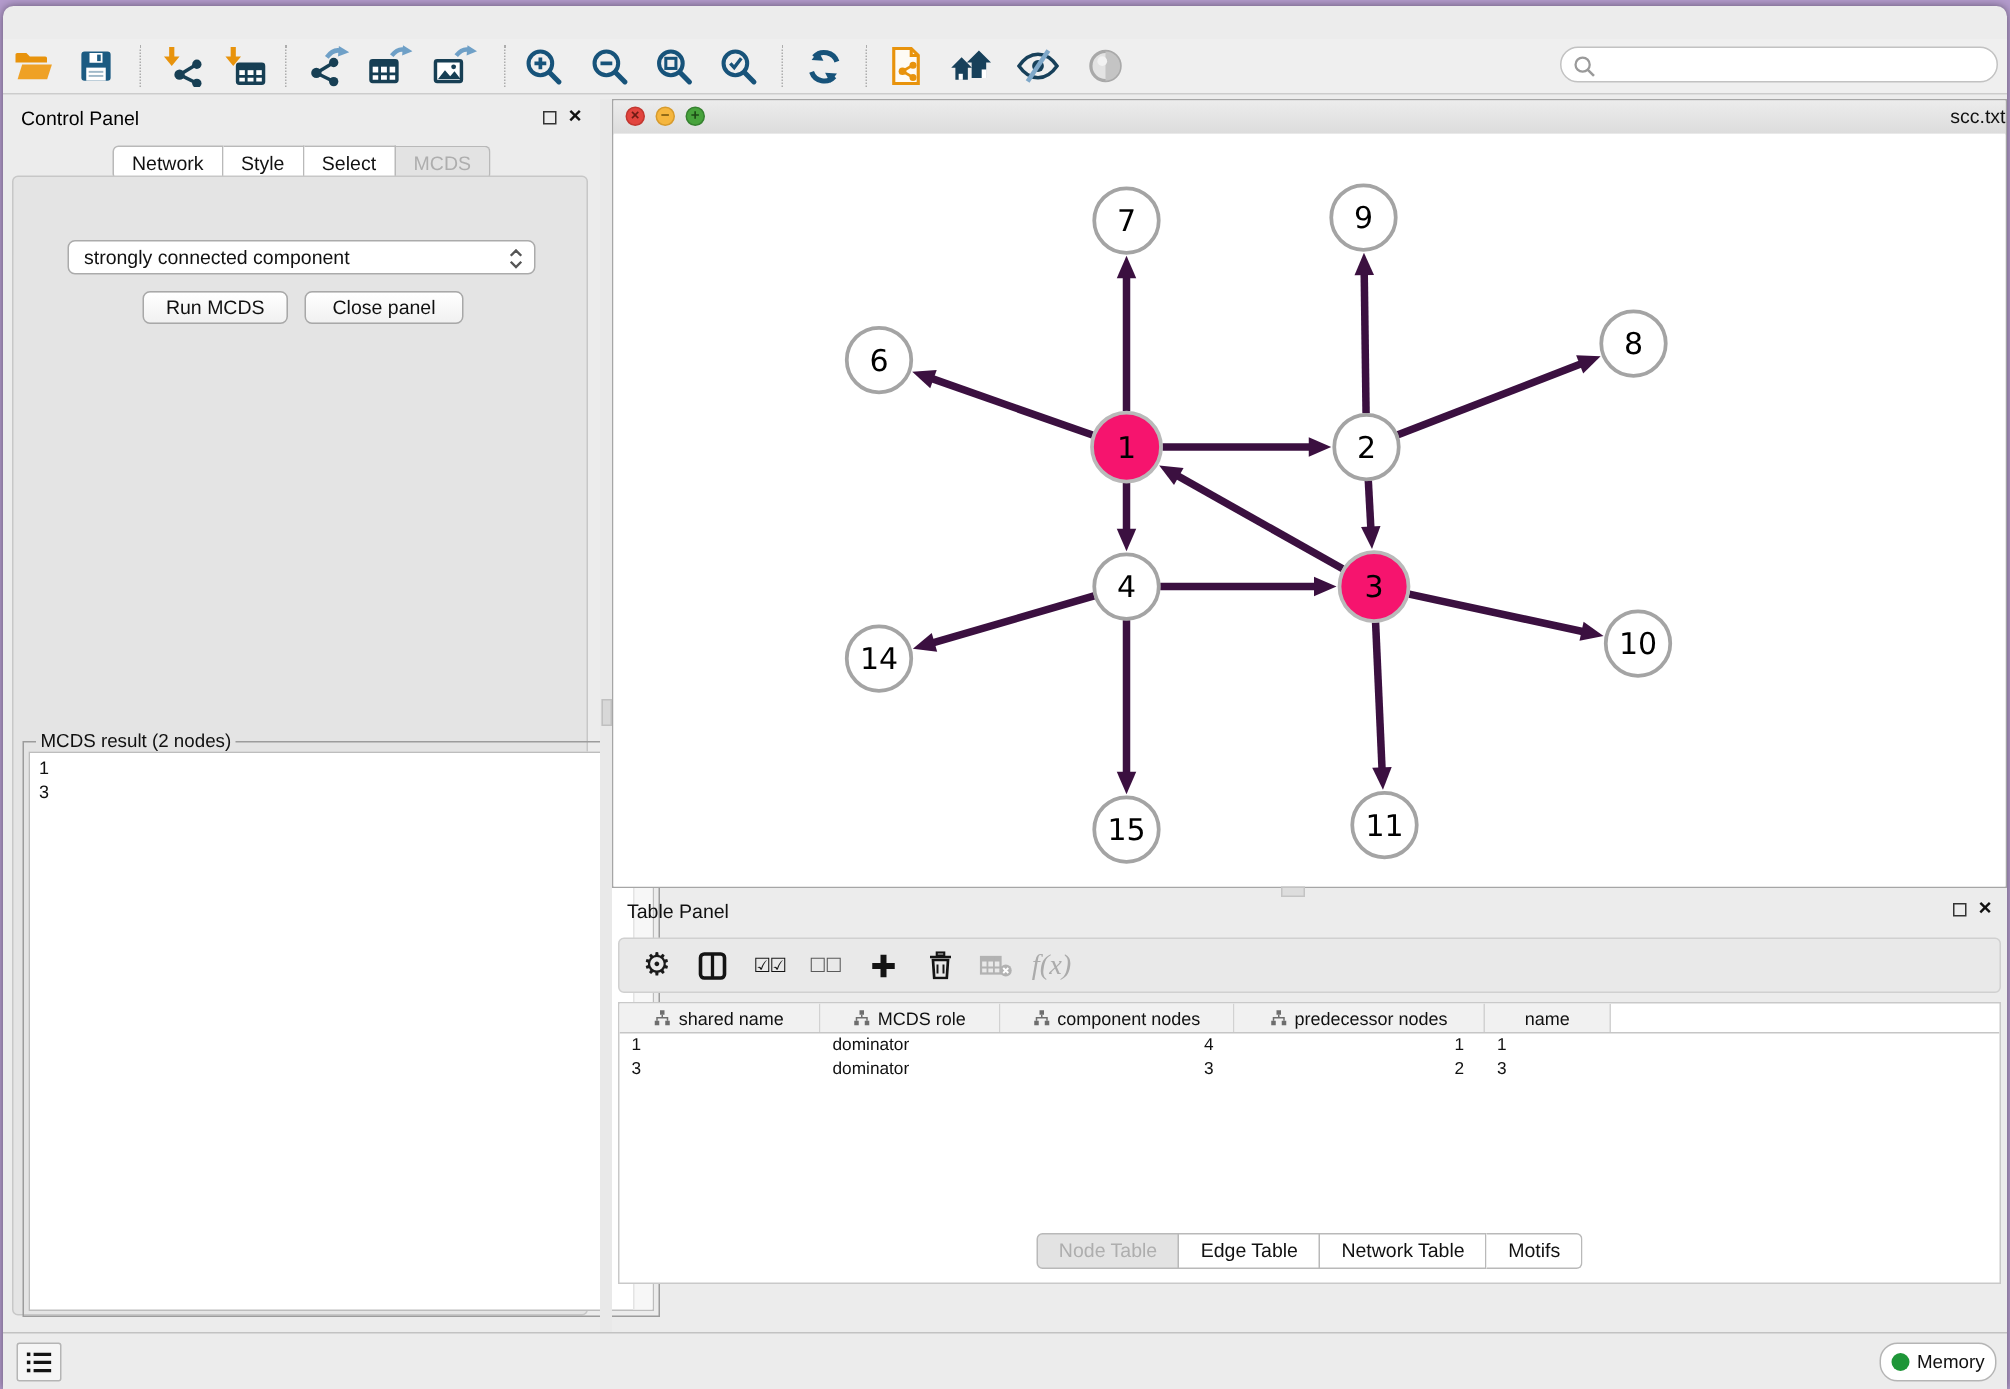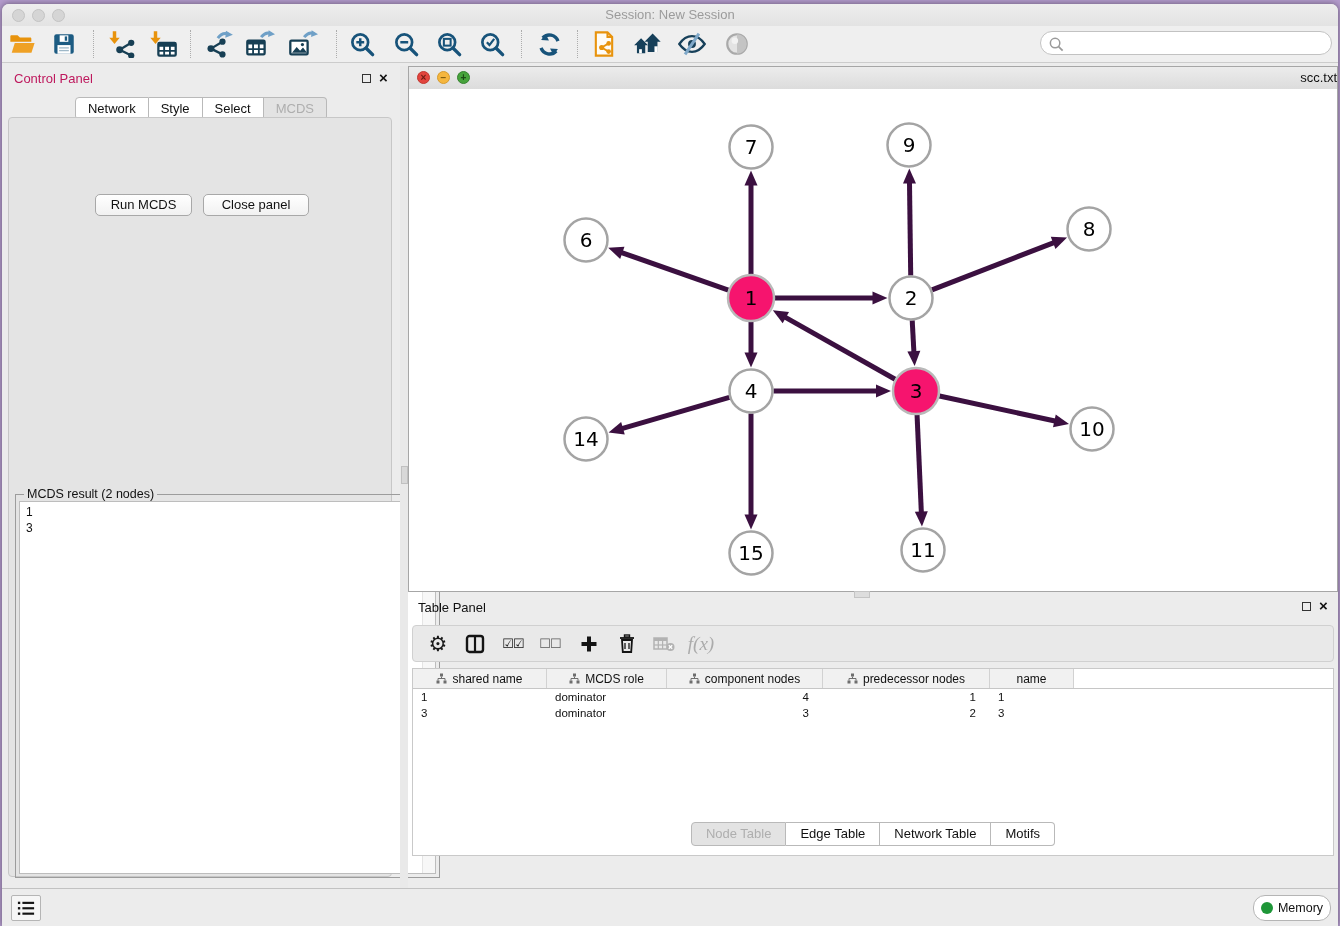--- a/index.html
+++ b/index.html
@@ -15,21 +15,21 @@
   
   #toolbar{position:absolute;left:0;top:22px;width:100%;height:36px;background:#EFEFEF;border-bottom:1px solid #CCCCCC;}
   .tbi{position:absolute;top:2px;width:34px;height:32px;display:flex;align-items:center;justify-content:center;cursor:pointer;}
   .tbsep{position:absolute;top:4px;height:28px;width:0;border-left:1px dotted #ADADAD;}
   #search-box{position:absolute;left:1038px;top:5px;width:292px;height:24px;background:#fff;border:1px solid #C2C2C2;border-radius:13px;box-sizing:border-box;}
   #search-box svg{position:absolute;left:7px;top:4px;}
   #search-box input{position:absolute;left:26px;top:1px;width:255px;height:20px;border:none;outline:none;font-size:12px;background:transparent;}
 
   
   #cp-header{position:absolute;left:0;top:64px;width:398px;height:24px;}
-  #cp-title{position:absolute;left:12px;top:3px;font-size:13px;color:#be185d;}
+  #cp-title{position:absolute;left:12px;top:3px;font-size:13px;color:#000000;}
   .float-btn{position:absolute;top:6px;width:9px;height:9px;border:1.5px solid #333;box-sizing:border-box;cursor:pointer;}
   .close-btn{position:absolute;top:0px;font-size:15px;font-weight:bold;color:#111;cursor:pointer;line-height:20px;}
   #cp-tabs{position:absolute;left:0;top:93px;width:398px;display:flex;justify-content:center;}
   .tab{height:21px;line-height:21px;padding:0 12px;font-size:13px;background:#fff;border:1px solid #B9B9B9;border-left:none;color:#111;cursor:pointer;}
   .tab:first-child{border-left:1px solid #B9B9B9;border-radius:4px 0 0 4px;}
   .tab.ghost{background:#E3E3E3;color:#AEAEAE;border-radius:0 4px 4px 0;}
   #cp-body{position:absolute;left:6px;top:113px;width:384px;height:760px;background:#E4E4E4;border:1px solid #C7C7C7;border-radius:4px;box-sizing:border-box;}
   #opt-label{position:absolute;left:0;top:22px;width:100%;text-align:center;font-size:13px;color:#111;}
   #opt-select{position:absolute;left:36px;top:42px;width:312px;height:23px;background:#fff;border:1px solid #ABABAB;border-radius:5px;box-sizing:border-box;cursor:pointer;}
   #opt-select .val{position:absolute;left:10px;top:3px;font-size:13px;color:#111;}
@@ -82,26 +82,20 @@
   #panel-menu-btn{position:absolute;left:9px;top:6px;width:30px;height:26px;background:#F6F6F6;border:1px solid #B5B5B5;border-radius:2px;display:flex;align-items:center;justify-content:center;cursor:pointer;box-sizing:border-box;}
   #memory-btn{position:absolute;right:7px;top:6px;width:78px;height:26px;background:#fff;border:1px solid #B5B5B5;border-radius:12px;display:flex;align-items:center;justify-content:center;gap:5px;cursor:pointer;box-sizing:border-box;}
   #memory-dot{width:12px;height:12px;border-radius:50%;background:#1E9638;}
   #memory-label{font-size:12.5px;color:#111;}
 </style>
 </head>
 <body>
 
 <div id="app">
 
-  <div id="titlebar">
-    <span class="tl" style="left:10px"></span>
-    <span class="tl" style="left:30px"></span>
-    <span class="tl" style="left:50px"></span>
-    <div id="app-title">Session: New Session</div>
-  </div>
 
   <div id="toolbar">
     <div class="tbi" style="left:3px">
       <svg width="28" height="26" viewBox="0 0 24 22">
           <path d="M2 4.5c0-.6.4-1 1-1h5.2l2 2H19c.6 0 1 .4 1 1v2.5H2z" fill="#E8930C"></path>
           <path d="M3.2 18.5l2.6-8.3h17l-2.7 8.3z" fill="#EFA125"></path>
         </svg>
     </div>
     <div class="tbi" style="left:45px">
       <svg width="26" height="26" viewBox="0 0 24 24">
@@ -259,20 +253,26 @@
     <span class="float-btn" style="left:360px"></span>
     <span class="close-btn" style="left:377px">×</span>
   </div>
   <div id="cp-tabs">
     <span class="tab">Network</span>
     <span class="tab">Style</span>
     <span class="tab">Select</span>
     <span class="tab ghost">MCDS</span>
   </div>
   <div id="cp-body">
+    <div id="opt-select">
+      <span class="val">strongly connected component</span>
+      <svg width="12" height="17" viewBox="0 0 12 17">
+          <path d="M2.5 6.5L6 3l3.5 3.5M2.5 10.5L6 14l3.5-3.5" fill="none" stroke="#555" stroke-width="1.6"></path>
+        </svg>
+    </div>
     <div class="btn" id="run-btn">Run MCDS</div>
     <div class="btn" id="close-panel-btn">Close panel</div>
     <div id="result-box">
       <span id="result-legend">MCDS result (2 nodes)</span>
       <div id="result-area">
         <div id="result-text">1
 3</div>
         <div id="result-scroll"></div>
       </div>
     </div>

